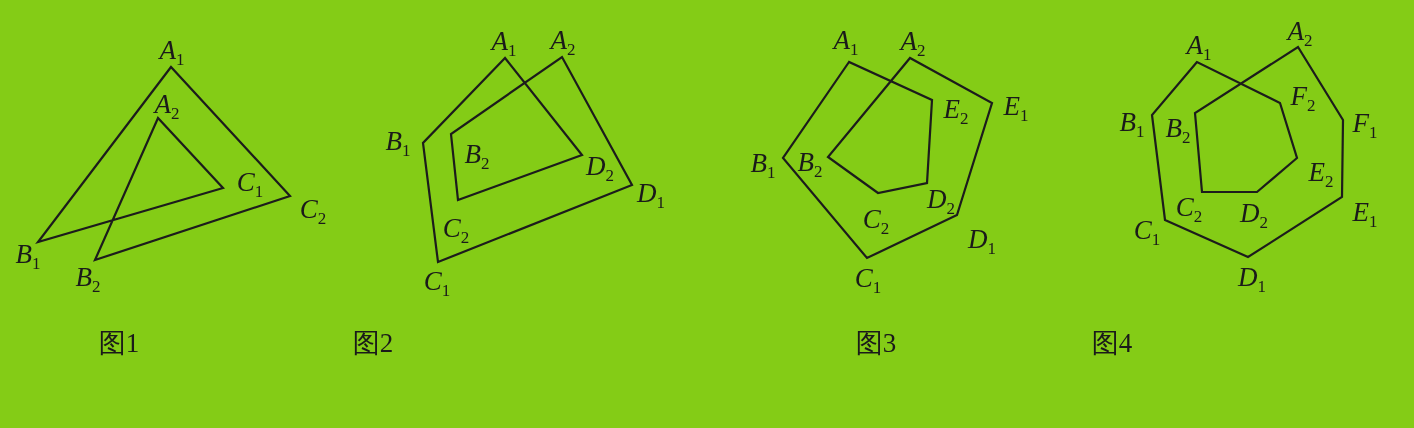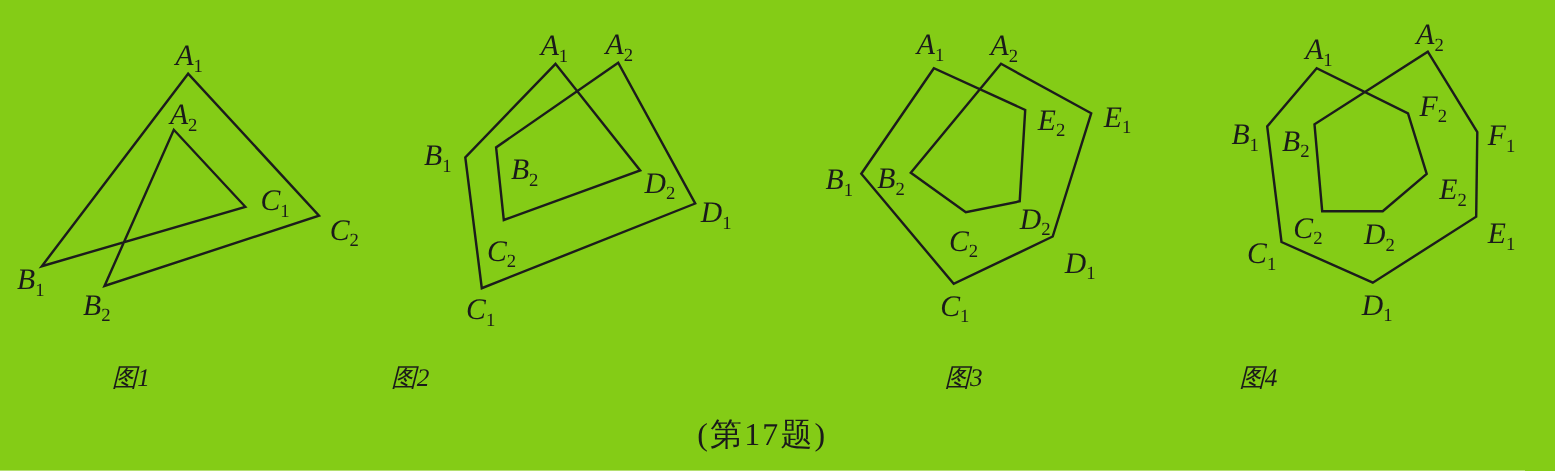--- a/index.html
+++ b/index.html
@@ -27,25 +27,24 @@
     fill: #1a1a1a;
   }
   .vsub {
     font-size: 17px;
     font-style: normal;
   }
   .fig-caption {
     position: absolute;
     transform: translate(-50%, -50%);
     font-family: "Liberation Serif", serif;
-    font-size: 23px;
+    font-size: 27px;
     color: #1a1a1a;
     white-space: nowrap;
     line-height: 1;
-    font-style: italic;
   }
   .main-caption {
     position: absolute;
     transform: translate(-50%, -50%);
     font-family: "Liberation Serif", serif;
     font-size: 29px;
     color: #1a1a1a;
     white-space: nowrap;
     letter-spacing: 2px;
     line-height: 1;
@@ -102,16 +101,15 @@
         <text x="1365" y="221" text-anchor="middle" class="vlabel"><tspan>E</tspan><tspan class="vsub" dy="6">1</tspan></text>
         <text x="1321" y="181" text-anchor="middle" class="vlabel"><tspan>E</tspan><tspan class="vsub" dy="6">2</tspan></text>
         <text x="1365" y="132" text-anchor="middle" class="vlabel"><tspan>F</tspan><tspan class="vsub" dy="6">1</tspan></text>
         <text x="1303" y="105" text-anchor="middle" class="vlabel"><tspan>F</tspan><tspan class="vsub" dy="6">2</tspan></text>
       </g>
     </svg>
 
   <div class="fig-caption" style="left: 119px; top: 343px;">图1</div>
   <div class="fig-caption" style="left: 373px; top: 343px;">图2</div>
   <div class="fig-caption" style="left: 876px; top: 343px;">图3</div>
-  <div class="fig-caption" style="left: 1144px; top: 343px;">图4</div>
+  <div class="fig-caption" style="left: 1112px; top: 343px;">图4</div>
 
-  <div class="main-caption" style="left: 693px; top: 396px;">(第17题)</div>
 </div>
 
 </body></html>

